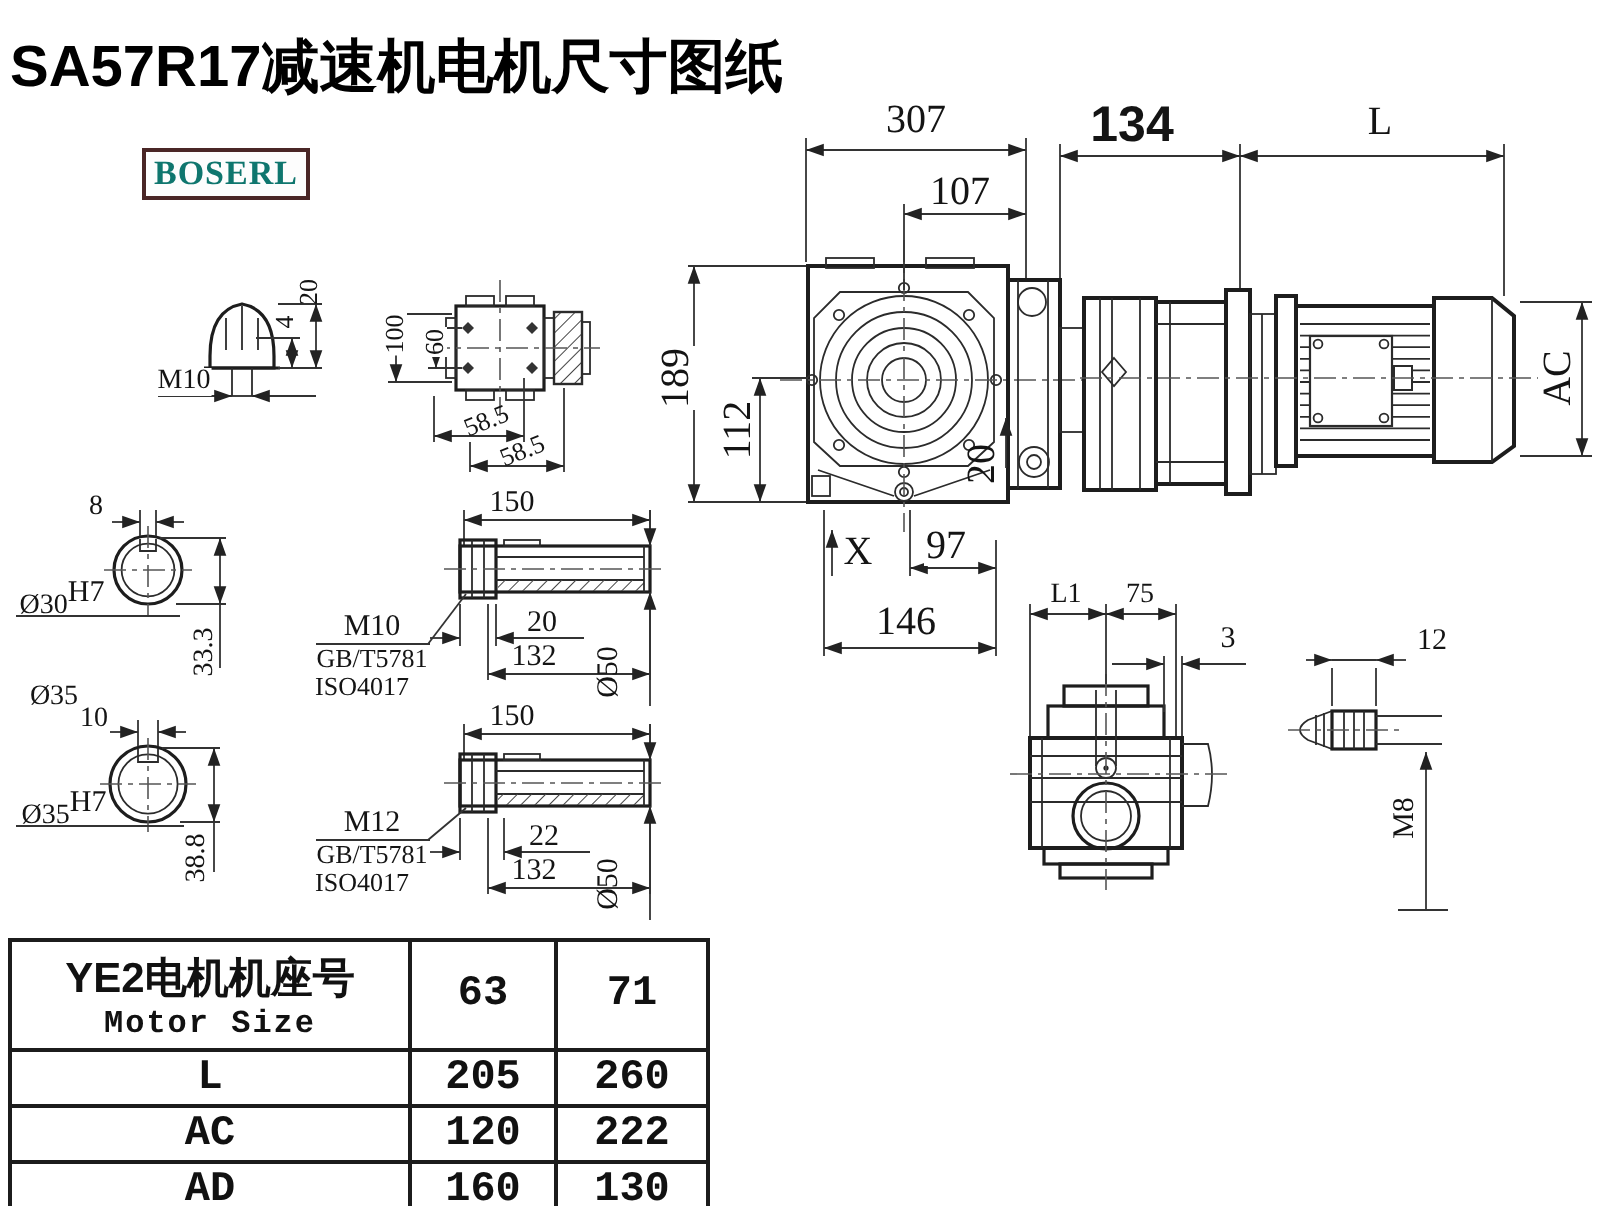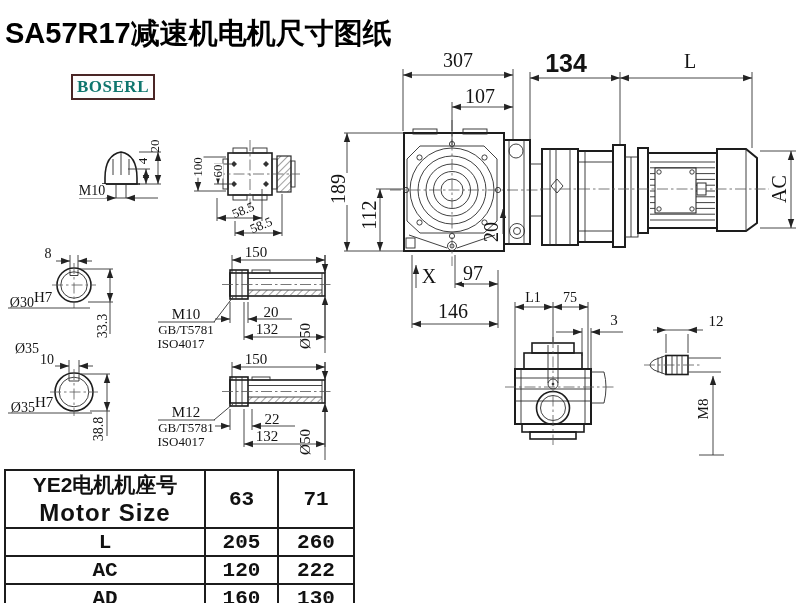--- a/index.html
+++ b/index.html
@@ -26,21 +26,21 @@
   .note{font-size:15px;}
   #title{position:absolute;left:5px;top:2px;font-family:"Liberation Sans",sans-serif;
          font-weight:700;font-size:29px;color:#000;letter-spacing:0px;}
   #logo{position:absolute;left:71px;top:62px;border:2px solid #4a2626;padding:1px 4px;background:#fdfdfd;}
   #logo span{font-family:"Liberation Serif",serif;font-weight:700;font-size:17px;color:#0f766e;letter-spacing:0.5px;}
   
   #spec{position:absolute;left:4px;top:457px;border-collapse:collapse;table-layout:fixed;}
   #spec td{border:2px solid #1c1c1c;text-align:center;vertical-align:middle;color:#111;
            font-family:"Liberation Mono","DejaVu Sans Mono",monospace;font-weight:600;font-size:21px;padding:0;}
   #spec .hz{font-family:"Liberation Sans",sans-serif;font-weight:600;font-size:21px;}
-  #spec .he{font-family:Liberation Sans, sans-serif;font-weight:600;font-size:24px;letter-spacing:1px;}
+  #spec .he{font-family:Liberation Mono, monospace;font-weight:600;font-size:16px;letter-spacing:1px;}
   sup{font-size:15px;vertical-align:super;}
 </style>
 </head>
 <body>
 
 <div id="stage">
 
 <svg width="800" height="603" viewBox="0 0 800 603">
   <defs>
     <marker id="ar" viewBox="0 0 10 8" markerWidth="11" markerHeight="9" refX="9.5" refY="4" orient="auto-start-reverse">

